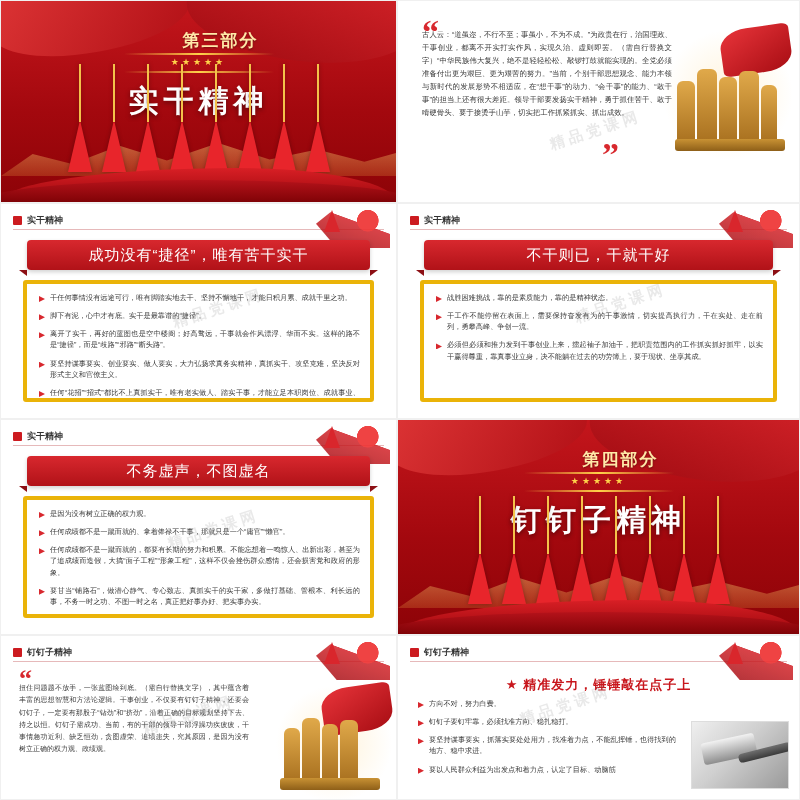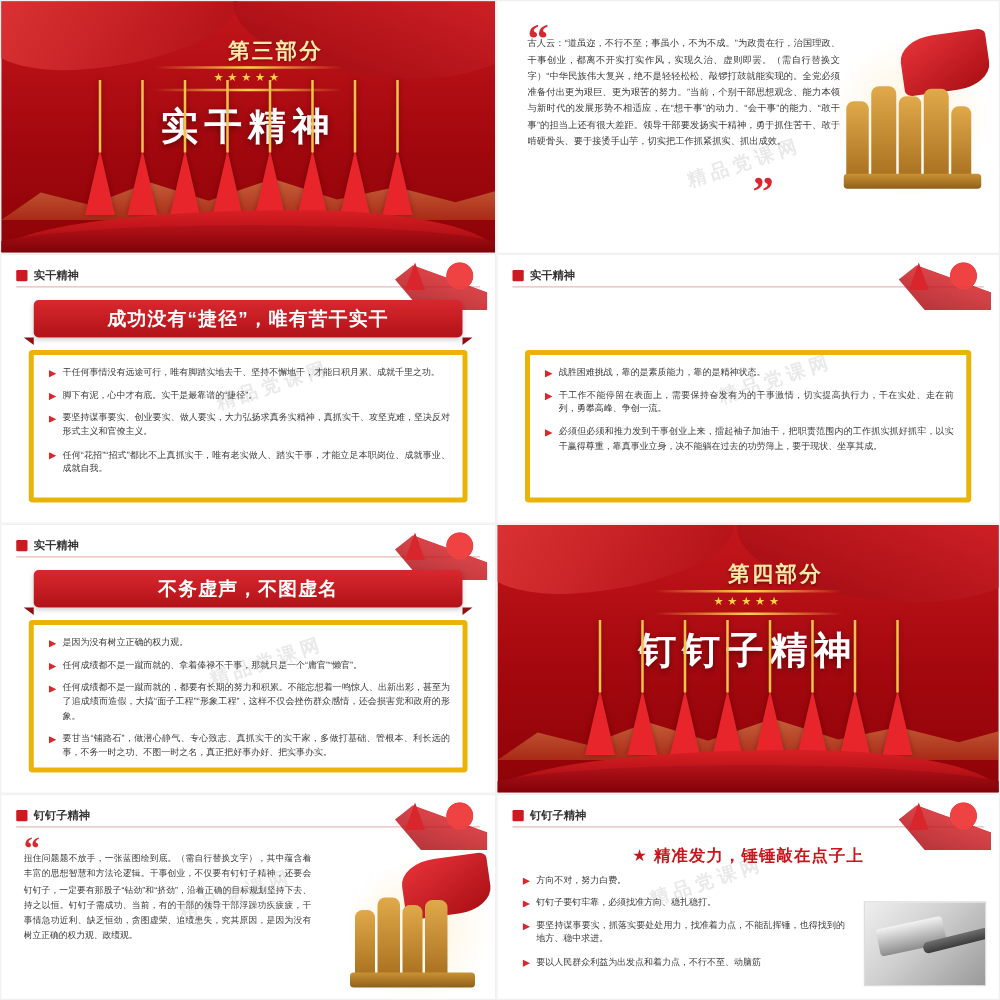--- a/index.html
+++ b/index.html
@@ -129,21 +129,21 @@
   .content .corner-flaglet{
     position:absolute; top:6px; right:56px; width:0;height:0;
     border-left:8px solid transparent;border-right:8px solid transparent;
     border-bottom:22px solid #d9262c;
   }
   .content .banner {
     position: absolute; top: 36px; left: 26px; right: 26px; height: 30px;
     background: linear-gradient(180deg,#d8282e,#b11218);
     border-radius: 4px;
     display: flex; align-items: center; justify-content: center;
-    color: #fff; font-size: 15px; font-weight: bold; letter-spacing: 1px;
+    color: #fff; font-size: 15px; font-weight: normal; letter-spacing: 1px;
     box-shadow: 0 2px 4px rgba(0,0,0,.18);
   }
   .content .banner::before, .content .banner::after{
     content:""; position:absolute; bottom:-6px; width:0;height:0;
     border-top:6px solid #8c0f14;
   }
   .content .banner::before{ left:-8px; border-left:8px solid transparent; border-right:0;}
   .content .banner::after{ right:-8px; border-right:8px solid transparent; border-left:0;}
 
   .content .body-box {
@@ -288,35 +288,37 @@
       <span>实干精神</span>
     </div>
     <div class="hdr-rule"></div>
     <div class="corner-deco"></div>
     <div class="corner-flaglet"></div>
     <div class="banner">成功没有“捷径”，唯有苦干实干</div>
     <div class="body-box">
       <ul class="bullet-list">
         <li>干任何事情没有远途可行，唯有脚踏实地去干、坚持不懈地干，才能日积月累、成就千里之功。</li>
         <li>脚下有泥，心中才有底。实干是最靠谱的“捷径”。</li>
+        <li>离开了实干，再好的蓝图也是空中楼阁；好高骛远，干事就会作风漂浮、华而不实。这样的路不是“捷径”，而是“歧路”“邪路”“断头路”。</li>
         <li>要坚持谋事要实、创业要实、做人要实，大力弘扬求真务实精神，真抓实干、攻坚克难，坚决反对形式主义和官僚主义。</li>
         <li>任何“花招”“招式”都比不上真抓实干，唯有老实做人、踏实干事，才能立足本职岗位、成就事业、成就自我。</li>
       </ul>
     </div>
     <div class="wm" style="left:170px; top:95px;">精品党课网</div>
   </div>
 
   <div class="slide content">
     <div class="hdr">
       <span class="sq"></span>
       <span>实干精神</span>
     </div>
     <div class="hdr-rule"></div>
     <div class="corner-deco"></div>
     <div class="corner-flaglet"></div>
+    <div class="banner">不干则已，干就干好</div>
     <div class="body-box">
       <ul class="bullet-list">
         <li>战胜困难挑战，靠的是素质能力，靠的是精神状态。</li>
         <li>干工作不能停留在表面上，需要保持奋发有为的干事激情，切实提高执行力，干在实处、走在前列，勇攀高峰、争创一流。</li>
         <li>必须但必须和推力发到干事创业上来，擂起袖子加油干，把职责范围内的工作抓实抓好抓牢，以实干赢得尊重，靠真事业立身，决不能躺在过去的功劳簿上，要于现状、坐享其成。</li>
       </ul>
     </div>
     <div class="wm" style="left:175px; top:90px;">精品党课网</div>
   </div>
 
@@ -392,21 +394,21 @@
     </div>
     <div class="hdr-rule"></div>
     <div class="corner-deco"></div>
     <div class="corner-flaglet"></div>
     <div class="star-head">★ 精准发力，锤锤敲在点子上</div>
     <div style="position:absolute;top:62px;left:18px;width:260px;">
       <ul class="bullet-list">
         <li>方向不对，努力白费。</li>
         <li>钉钉子要钉牢靠，必须找准方向、稳扎稳打。</li>
         <li>要坚持谋事要实，抓落实要处处用力，找准着力点，不能乱挥锤，也得找到的地方、稳中求进。</li>
-        <li>要以人民群众利益为出发点和着力点，不行不至、动脑筋</li>
+        <li>要以人民群众利益为出发点和着力点，认定了目标、动脑筋</li>
       </ul>
     </div>
     <div class="hammer">
       <div class="head"></div>
       <div class="handle"></div>
     </div>
     <div class="wm" style="left:120px; top:60px;">精品党课网</div>
   </div>
 
 </div>

